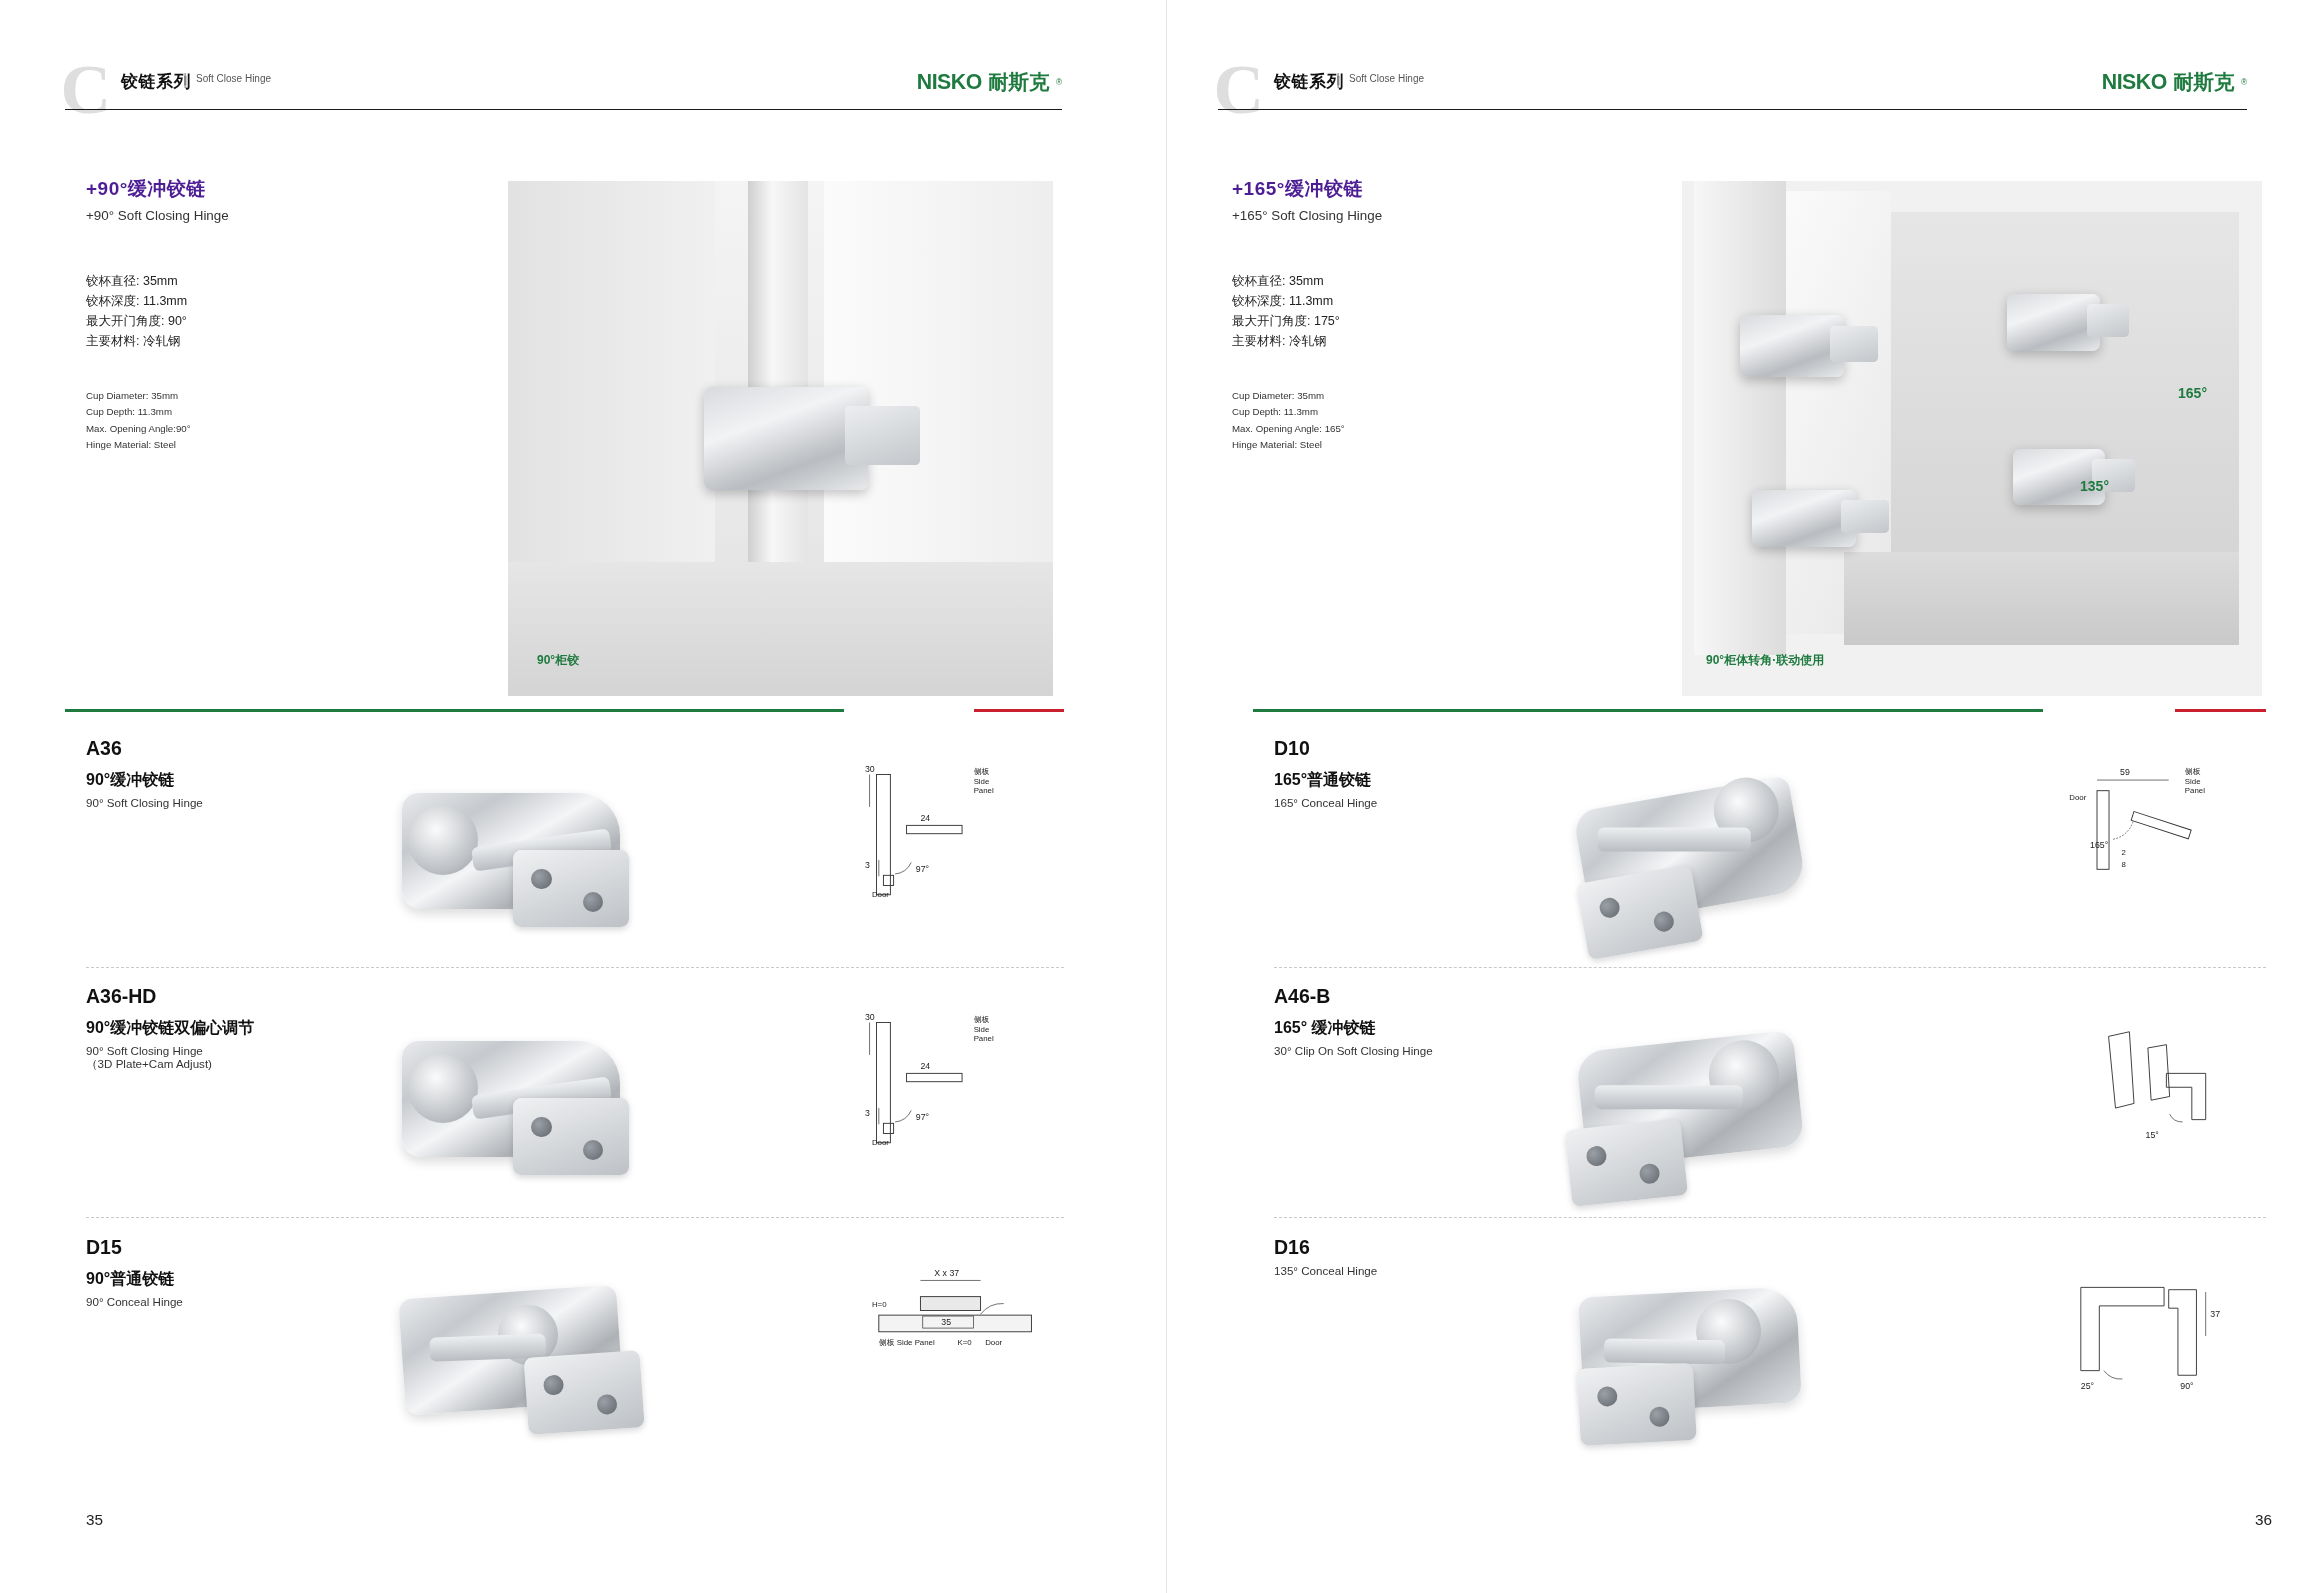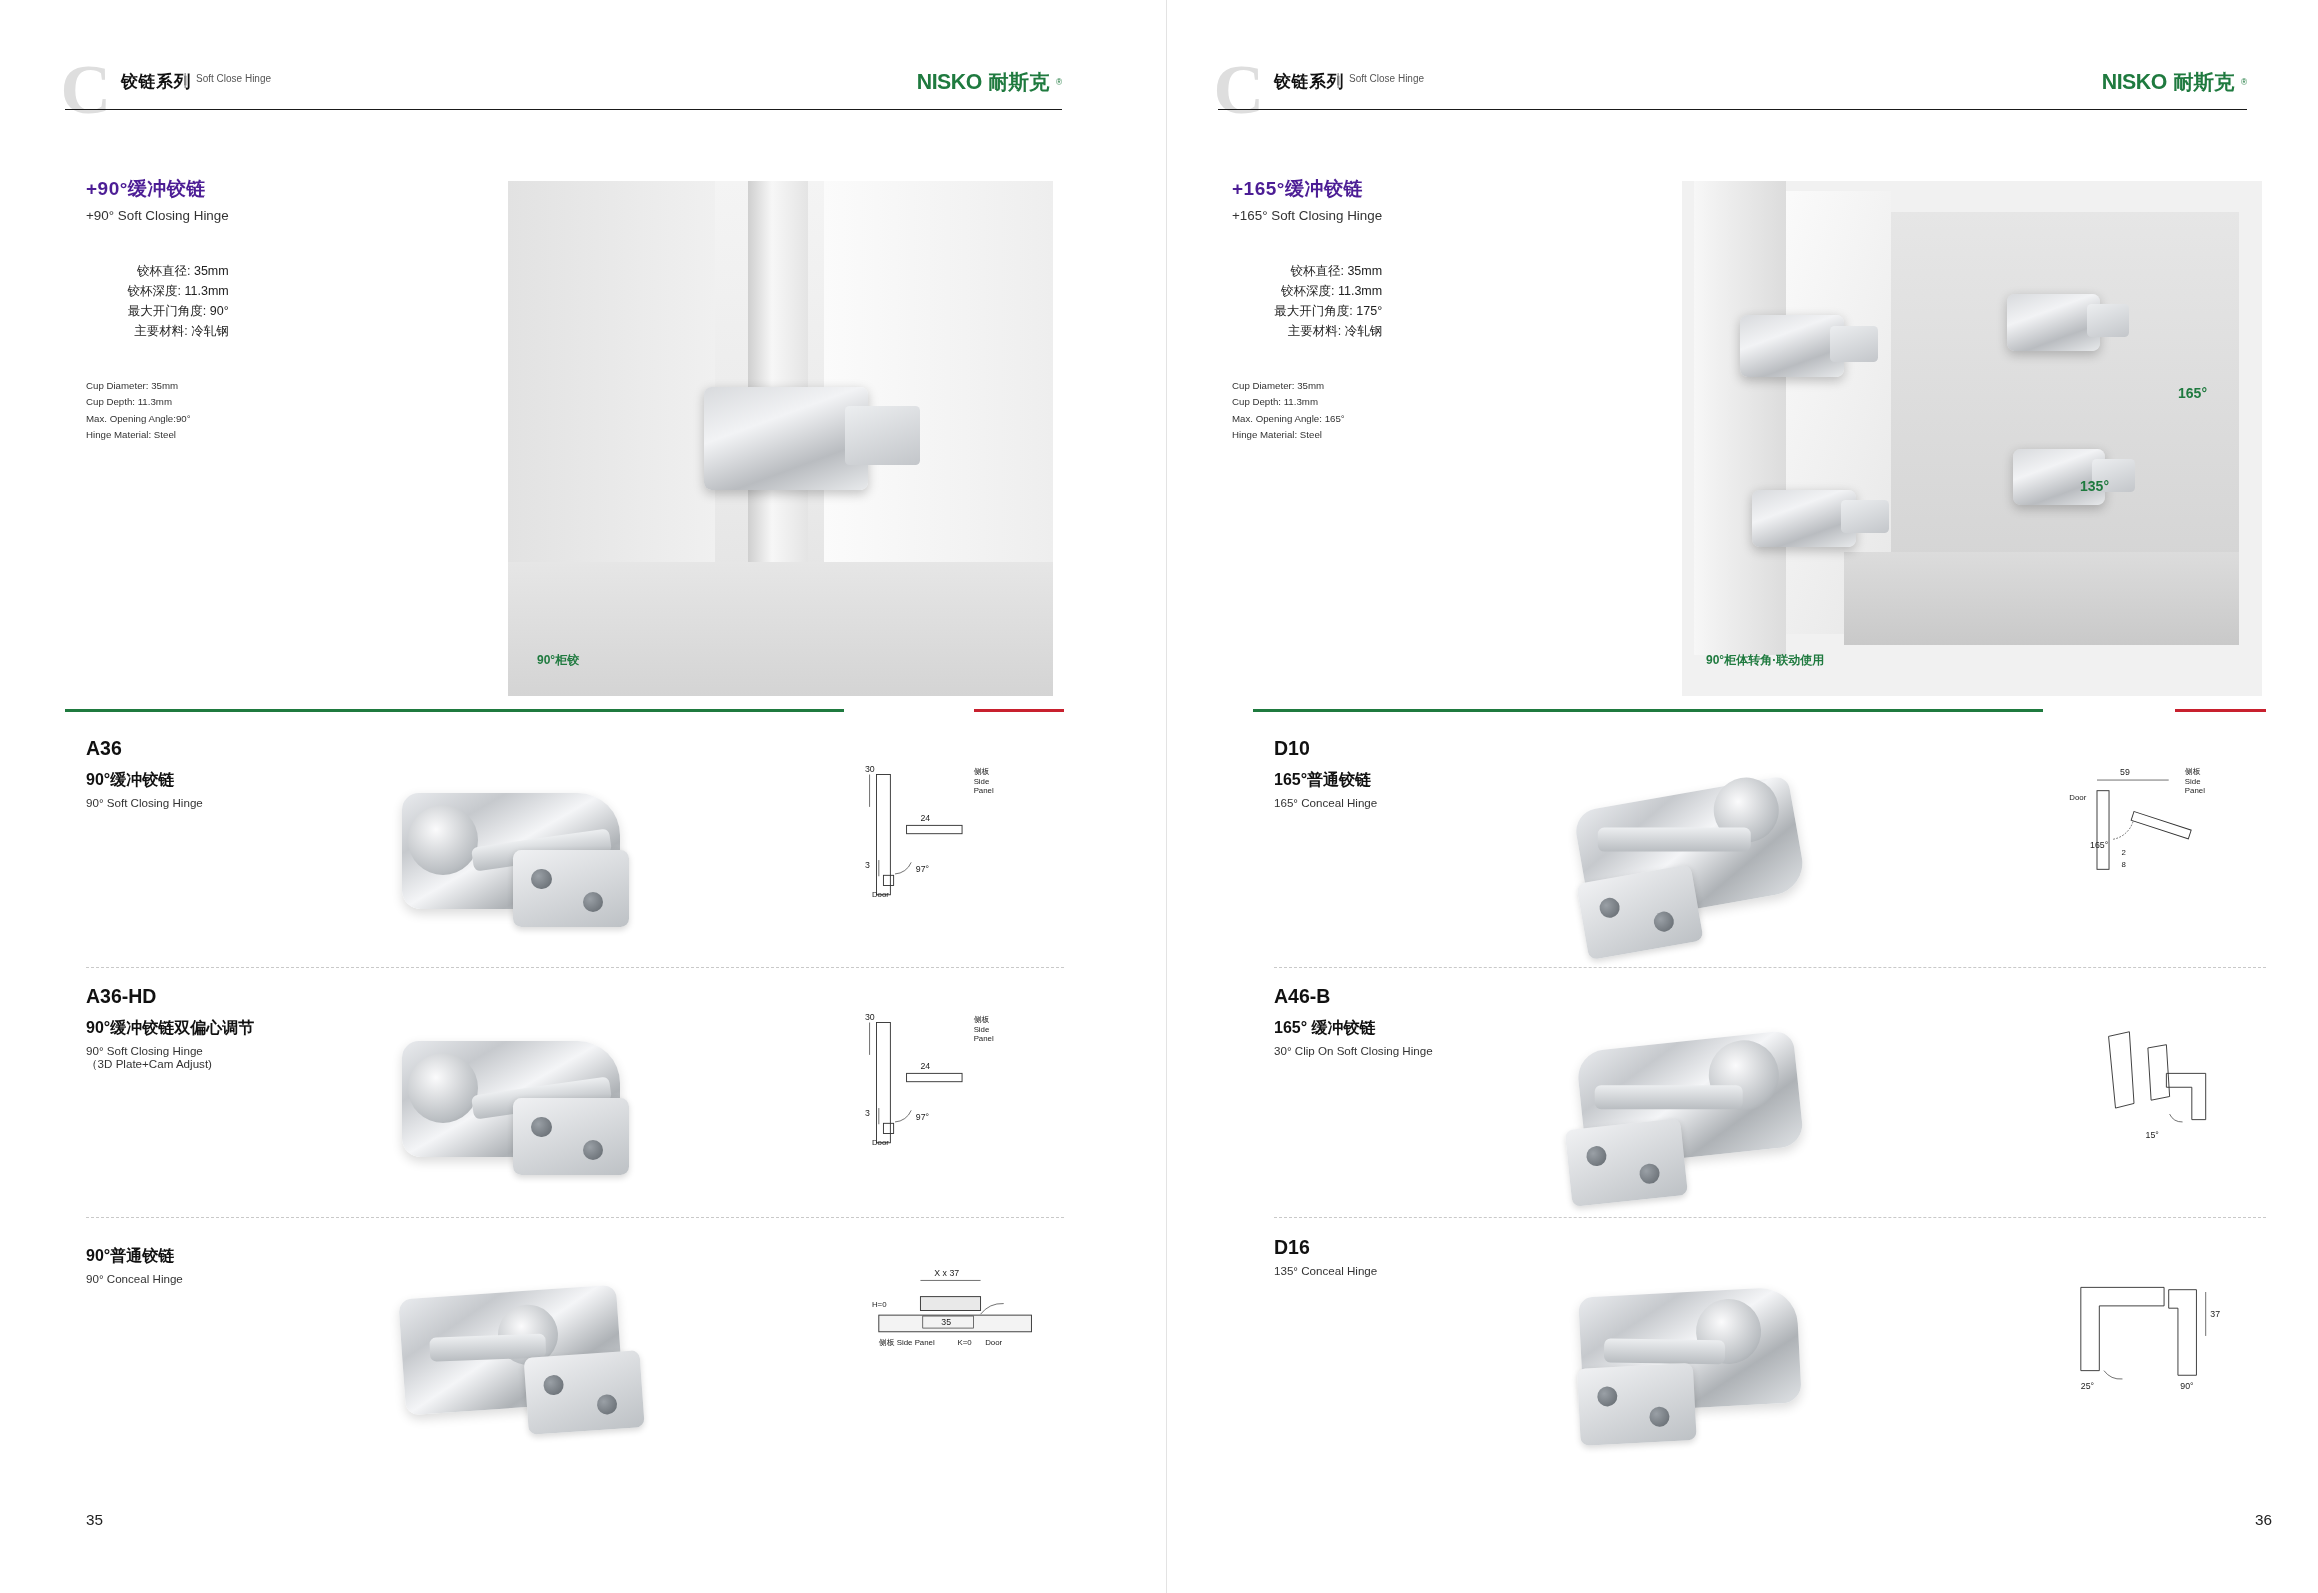--- a/index.html
+++ b/index.html
@@ -31,21 +31,21 @@
   .logo-n { font-size:21.3px; font-weight:bold; letter-spacing:-0.5px; color:#1f7a3f; font-family:"Liberation Sans", sans-serif;}
   .logo-cn { font-size:20.4px; font-weight:bold; color:#1f7a3f; }
   .logo-r { font-size:8.3px; vertical-align:super; color:#1f7a3f;}
 
   
   .hero { position:absolute; top:176px; }
   .page.left .hero { left:86px; }
   .page.right .hero { left:1338px; }
   .hero-title-cn { font-size:19px; font-weight:bold; color:#4c1d95; letter-spacing:0.5px; }
   .hero-title-en { font-size:13.4px; color:#333; margin-top:5.6px; }
-  .spec-cn { margin-top:38px; font-size:12.5px; line-height:1.62; color:#222;text-align:right; }
+  .spec-cn { margin-top:48px; font-size:12.5px; line-height:1.62; color:#222; }
   .spec-en { margin-top:36px; font-size:9.7px; line-height:1.7; color:#333; }
 
   .hero-img {
     position:absolute; top:181px; width:545px; height:515px;
     background:#efefef; overflow:hidden;
   }
   .page.left .hero-img { left:508px; }
   .page.right .hero-img { left:1695px; }
   .hero-cap {
     position:absolute; bottom:27px; left:29px;
@@ -260,20 +260,21 @@
           <text class="dtxt-s" x="265" y="38">侧板</text>
           <text class="dtxt-s" x="265" y="60">Side</text>
           <text class="dtxt-s" x="265" y="80">Panel</text>
         </svg>
       </div>
     </div>
 
     <div class="prod-sep" style="top:1217px"></div>
 
     <div class="prod" style="top:1236px">
+      <div class="code">D15</div>
       <div class="name-cn">90°普通铰链</div>
       <div class="name-en">90° Conceal Hinge</div>
 
       <div class="prod-photo">
         <div class="hinge-side" style="border-radius:13px;transform:rotate(-4deg)">
           <div class="cup" style="left:97px;top:14px;width:60px;height:60px"></div>
           <div class="arm" style="left:28px;top:42px;width:116px;transform:rotate(2deg)"></div>
           <div class="plate" style="right:-18.5px;bottom:-28px">
               <div class="hole" style="left:18.5px;top:18.5px"></div>
               <div class="hole" style="left:70px;top:42px"></div>

